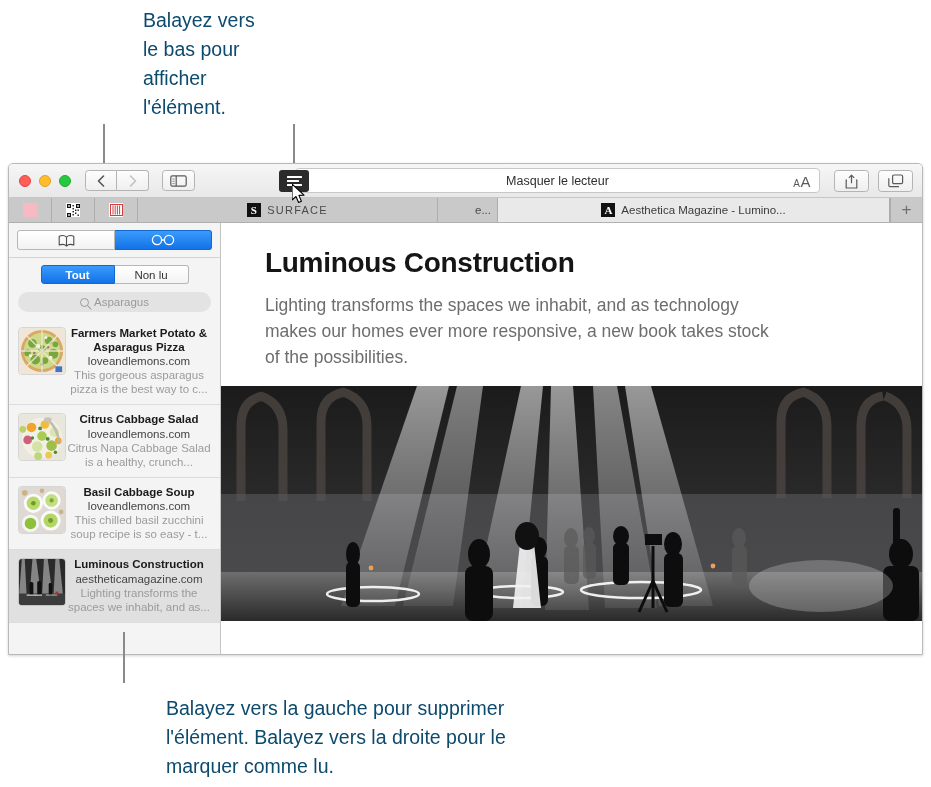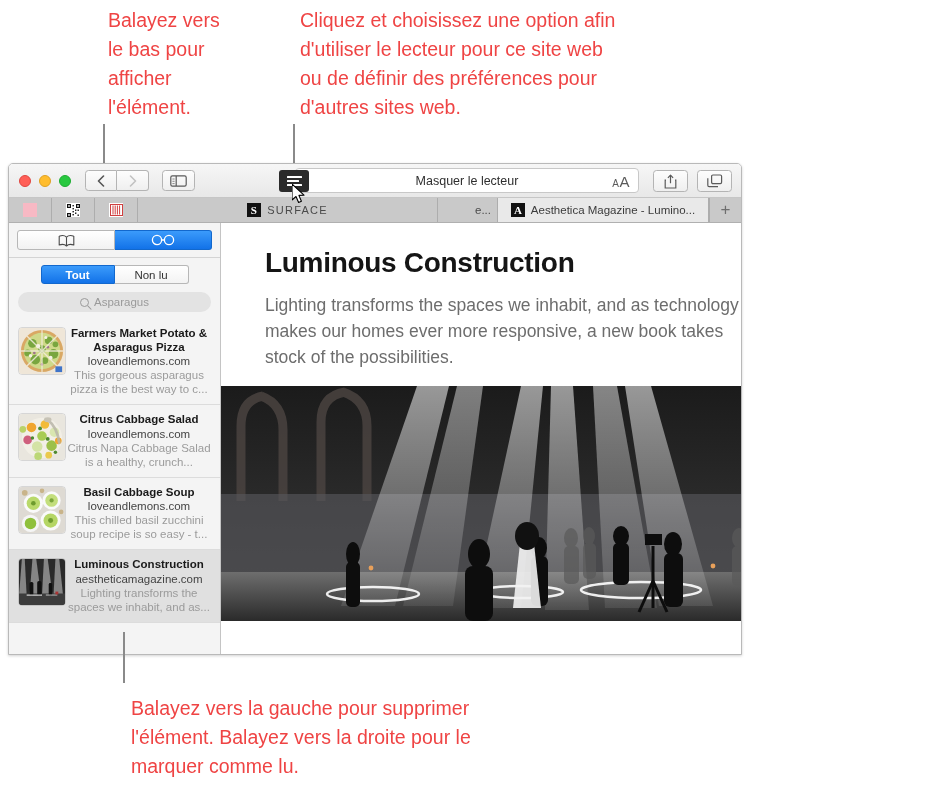--- a/index.html
+++ b/index.html
@@ -9,35 +9,36 @@
     font-family: "Liberation Sans", sans-serif;
     overflow: hidden;
   }
   #root { position: relative; width: 931px; height: 787px; }
 
   
   .callout-text {
     position: absolute;
     font-size: 19.5px;
     line-height: 29px;
-    color: #ef4444;
+    color: #0c4a6e;
     font-family: "Liberation Sans", sans-serif;
     white-space: pre-line;
+    margin-left: 35px;
   }
   .callout-line {
     position: absolute;
     width: 2px;
     background: #8a8a8a;
   }
 
   
   .window {
     position: absolute;
     left: 8px; top: 163px;
-    width: 734px; height: 492px;
+    width: 915px; height: 492px;
     background: #fff;
     border: 1px solid #b9b9b9;
     border-radius: 5px 5px 0 0;
     overflow: hidden;
     box-shadow: 0 1px 3px rgba(0,0,0,.18);
   }
 
   
   .toolbar {
     position: relative;
@@ -285,24 +286,20 @@
 </style>
 </head>
 <body>
 
 <div id="root">
 
   <div class="callout-text" style="left:108px; top:6px; width:175px;">Balayez vers
 le bas pour
 afficher
 l'élément.</div>
-  <div class="callout-text" style="left:300px; top:6px; width:500px;">Cliquez et choisissez une option afin
-d'utiliser le lecteur pour ce site web
-ou de définir des préférences pour
-d'autres sites web.</div>
 
   <div class="callout-line" style="left:103px; top:124px; height:162px;"></div>
   <div class="callout-line" style="left:293px; top:124px; height:49px;"></div>
 
   <div class="window">
 
     <div class="toolbar">
       <div class="traffic">
         <div class="dot red"></div>
         <div class="dot yellow"></div>

